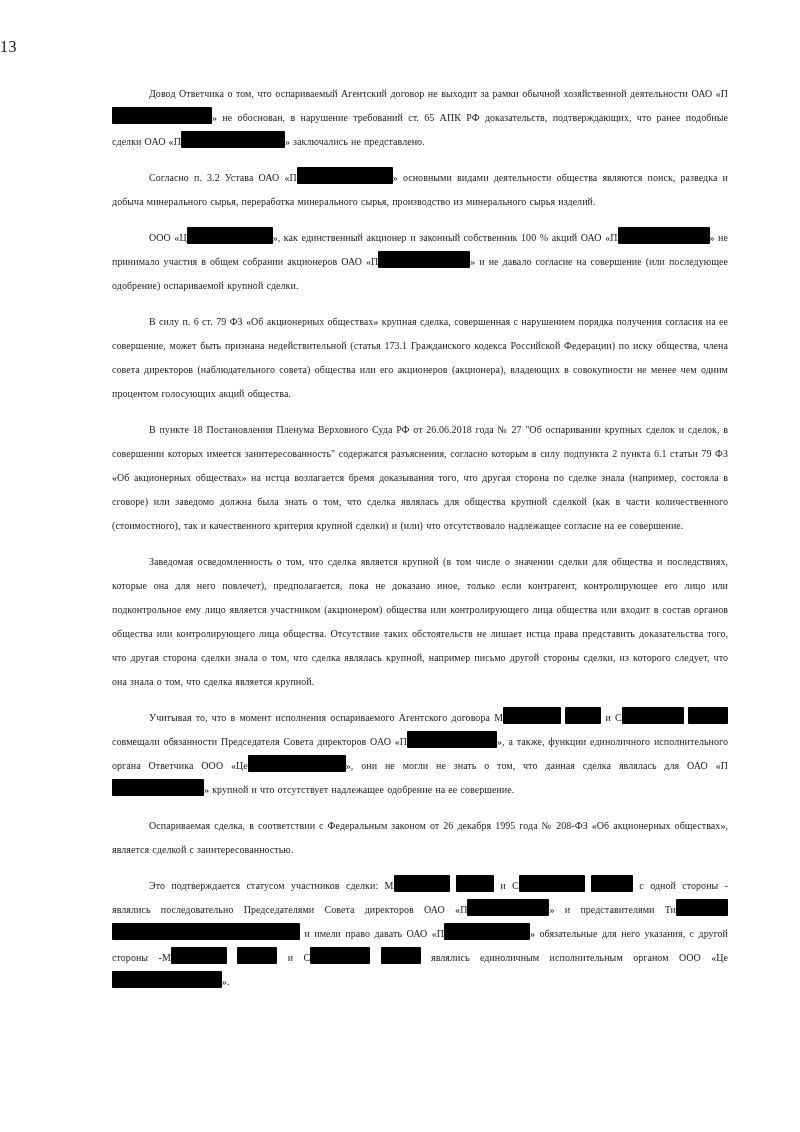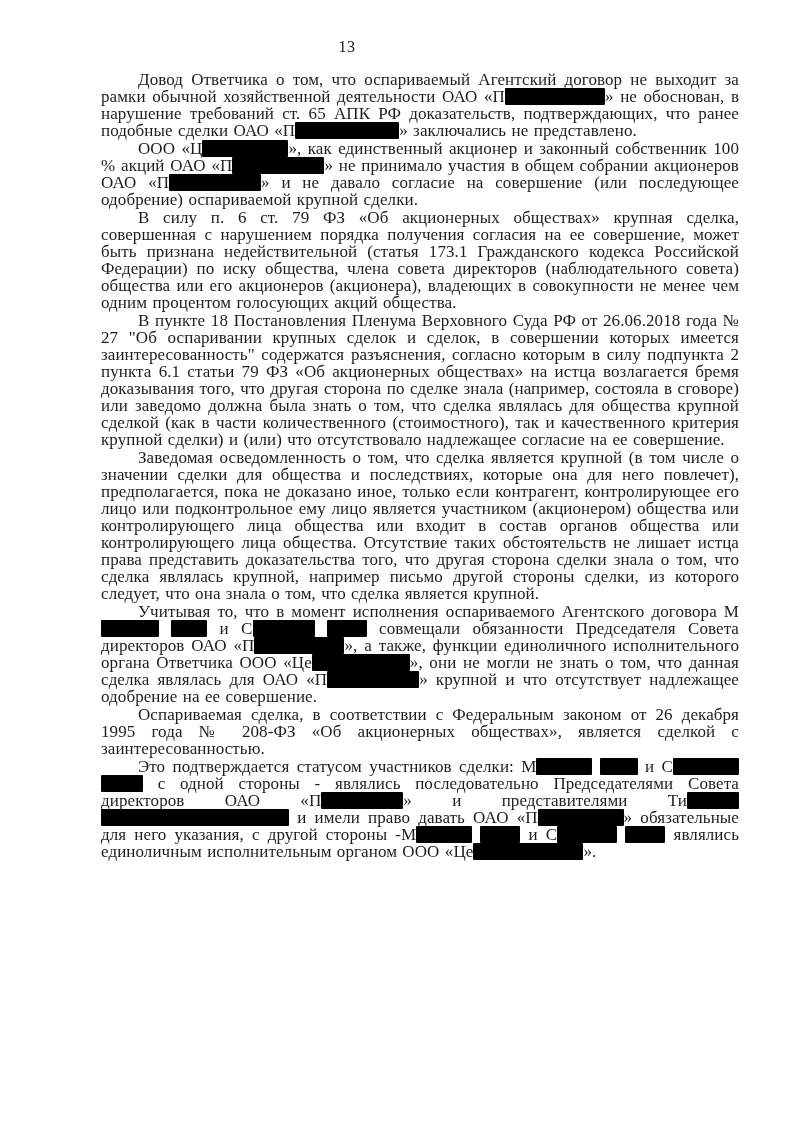--- a/index.html
+++ b/index.html
@@ -15,35 +15,35 @@
     background: #ffffff;
     overflow: hidden;
     font-family: "Liberation Serif", "DejaVu Serif", serif;
     color: #1d1d1d;
   }
   .page-number {
     position: absolute;
     top: 38px;
     left: 0;
     width: 694px;
-    text-align: center;
+    text-align: left;
     font-size: 16px;
     letter-spacing: 0.5px;
   }
   .doc-body {
     position: absolute;
     top: 70px;
     left: 100px;
     width: 640px;
   }
   .para {
-    margin: 1px;
+    margin: 12px;
     padding: 0;
-    font-size: 17px;
-    line-height: 17px;
+    font-size: 10px;
+    line-height: 24px;
     text-align: justify;
     text-indent: 37px;
     word-spacing: 0.06em;
     letter-spacing: 0.005em;
     hyphens: none;
   }
   .redact {
     display: inline-block;
     background: #000000;
     height: 17px;
@@ -51,20 +51,21 @@
     border-radius: 1px;
   }
 </style>
 </head>
 <body>
 
 <div class="page">
   <div class="page-number">13</div>
   <div class="doc-body">
       <p class="para">Довод Ответчика о том, что оспариваемый Агентский договор не выходит за рамки обычной хозяйственной деятельности ОАО «П<span class="redact" style="width: 100px; background: rgb(0, 0, 0);"></span>» не обоснован, в нарушение требований ст. 65 АПК РФ доказательств, подтверждающих, что ранее подобные сделки ОАО «П<span class="redact" style="width: 104px; background: rgb(0, 0, 0);"></span>» заключались не представлено.</p>
+      <p class="para">Согласно п. 3.2 Устава ОАО «П<span class="redact" style="width: 96px; background: rgb(0, 0, 0);"></span>» основными видами деятельности общества являются поиск, разведка и добыча минерального сырья, переработка минерального сырья, производство из минерального сырья изделий.</p>
       <p class="para">ООО «Ц<span class="redact" style="width: 86px; background: rgb(0, 0, 0);"></span>», как единственный акционер и законный собственник 100 % акций ОАО «П<span class="redact" style="width: 92px; background: rgb(0, 0, 0);"></span>» не принимало участия в общем собрании акционеров ОАО «П<span class="redact" style="width: 92px; background: rgb(0, 0, 0);"></span>» и не давало согласие на совершение (или последующее одобрение) оспариваемой крупной сделки.</p>
       <p class="para">В силу п. 6 ст. 79 ФЗ «Об акционерных обществах» крупная сделка, совершенная с нарушением порядка получения согласия на ее совершение, может быть признана недействительной (статья 173.1 Гражданского кодекса Российской Федерации) по иску общества, члена совета директоров (наблюдательного совета) общества или его акционеров (акционера), владеющих в совокупности не менее чем одним процентом голосующих акций общества.</p>
       <p class="para">В пункте 18 Постановления Пленума Верховного Суда РФ от 26.06.2018 года № 27 "Об оспаривании крупных сделок и сделок, в совершении которых имеется заинтересованность" содержатся разъяснения, согласно которым в силу подпункта 2 пункта 6.1 статьи 79 ФЗ «Об акционерных обществах» на истца возлагается бремя доказывания того, что другая сторона по сделке знала (например, состояла в сговоре) или заведомо должна была знать о том, что сделка являлась для общества крупной сделкой (как в части количественного (стоимостного), так и качественного критерия крупной сделки) и (или) что отсутствовало надлежащее согласие на ее совершение.</p>
       <p class="para">Заведомая осведомленность о том, что сделка является крупной (в том числе о значении сделки для общества и последствиях, которые она для него повлечет), предполагается, пока не доказано иное, только если контрагент, контролирующее его лицо или подконтрольное ему лицо является участником (акционером) общества или контролирующего лица общества или входит в состав органов общества или контролирующего лица общества. Отсутствие таких обстоятельств не лишает истца права представить доказательства того, что другая сторона сделки знала о том, что сделка являлась крупной, например письмо другой стороны сделки, из которого следует, что она знала о том, что сделка является крупной.</p>
       <p class="para">Учитывая то, что в момент исполнения оспариваемого Агентского договора М<span class="redact" style="width: 58px; background: rgb(0, 0, 0);"></span> <span class="redact" style="width: 36px; background: rgb(0, 0, 0);"></span> и С<span class="redact" style="width: 62px; background: rgb(0, 0, 0);"></span> <span class="redact" style="width: 40px; background: rgb(0, 0, 0);"></span> совмещали обязанности Председателя Совета директоров ОАО «П<span class="redact" style="width: 90px; background: rgb(0, 0, 0);"></span>», а также, функции единоличного исполнительного органа Ответчика ООО «Це<span class="redact" style="width: 98px; background: rgb(0, 0, 0);"></span>», они не могли не знать о том, что данная сделка являлась для ОАО «П<span class="redact" style="width: 92px; background: rgb(0, 0, 0);"></span>» крупной и что отсутствует надлежащее одобрение на ее совершение.</p>
       <p class="para">Оспариваемая сделка, в соответствии с Федеральным законом  от 26 декабря 1995 года № 208-ФЗ «Об акционерных обществах», является сделкой с заинтересованностью.</p>
       <p class="para">Это подтверждается статусом участников сделки: М<span class="redact" style="width: 56px; background: rgb(0, 0, 0);"></span> <span class="redact" style="width: 38px; background: rgb(0, 0, 0);"></span> и С<span class="redact" style="width: 66px; background: rgb(0, 0, 0);"></span> <span class="redact" style="width: 42px; background: rgb(0, 0, 0);"></span> с одной стороны - являлись последовательно Председателями Совета директоров ОАО «П<span class="redact" style="width: 82px; background: rgb(0, 0, 0);"></span>» и представителями Ти<span class="redact" style="width: 52px; background: rgb(0, 0, 0);"></span> <span class="redact" style="width: 188px; background: rgb(0, 0, 0);"></span> и имели право давать ОАО «П<span class="redact" style="width: 86px; background: rgb(0, 0, 0);"></span>» обязательные для него указания, с другой стороны -М<span class="redact" style="width: 56px; background: rgb(0, 0, 0);"></span> <span class="redact" style="width: 40px; background: rgb(0, 0, 0);"></span> и С<span class="redact" style="width: 60px; background: rgb(0, 0, 0);"></span> <span class="redact" style="width: 40px; background: rgb(0, 0, 0);"></span> являлись единоличным исполнительным органом ООО «Це<span class="redact" style="width: 110px; background: rgb(0, 0, 0);"></span>».</p>
     </div>
 </div>
 

